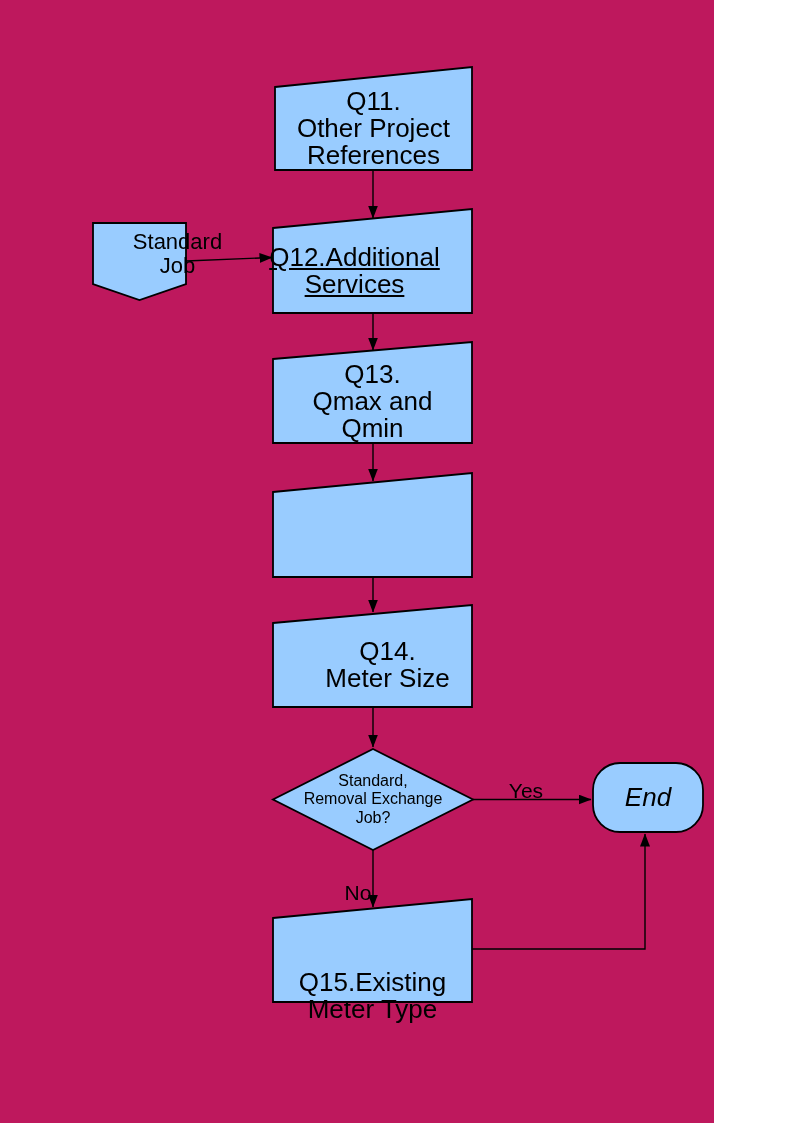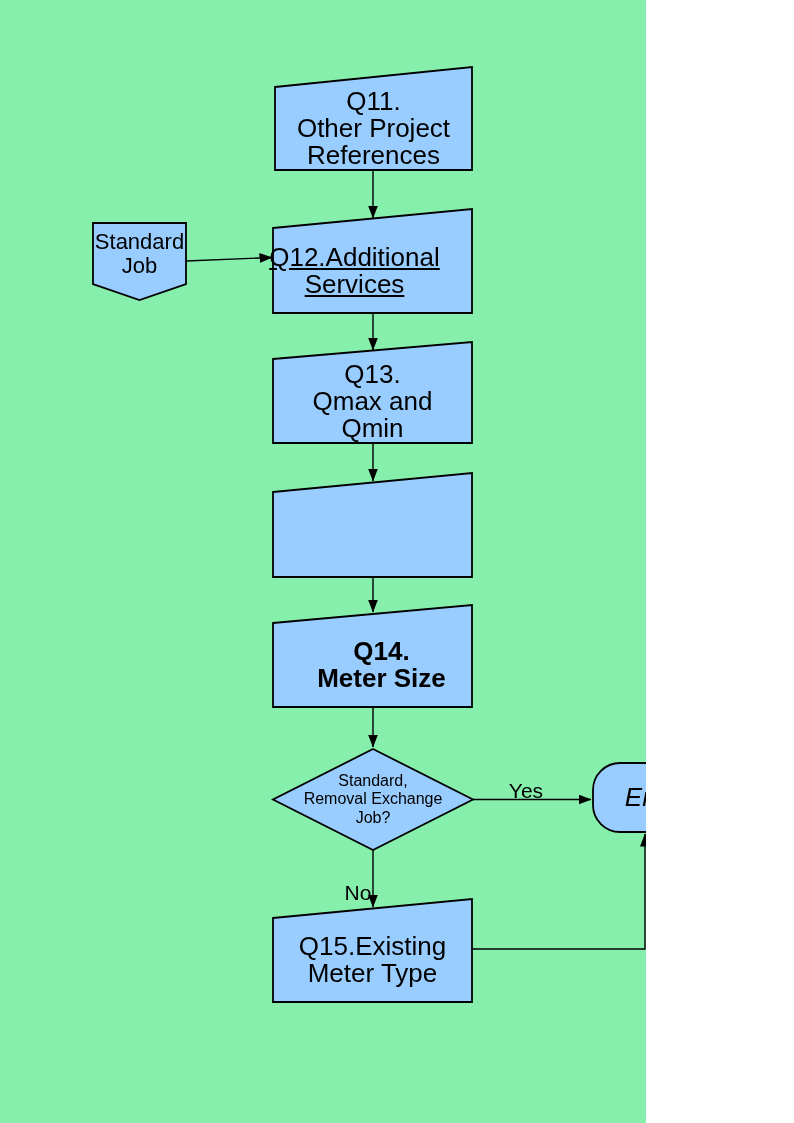--- a/index.html
+++ b/index.html
@@ -1,20 +1,20 @@
 <!DOCTYPE html>
 <html><head>
 <meta charset="utf-8">
 <style>
   html,body { margin:0; padding:0; background:#ffffff; }
   .page {
     position:relative;
-    width:646px;
+    width:714px;
     height:1123px;
-    background:#86efac;
+    background:#be185d;
     font-family:"Liberation Sans", sans-serif;
     overflow:hidden;
   }
   .layer { position:absolute; left:0; top:0; }
   .lbl {
     position:absolute;
     display:flex;
     align-items:center;
     justify-content:center;
     text-align:center;
@@ -66,40 +66,40 @@
     <path d="M373,707 L373,747" fill="none" stroke="#000000" stroke-width="1.4" marker-end="url(#arrow)"></path>
     <path d="M473,799.5 L591,799.5" fill="none" stroke="#000000" stroke-width="1.4" marker-end="url(#arrow)"></path>
     <path d="M373,850 L373,907" fill="none" stroke="#000000" stroke-width="1.4" marker-end="url(#arrow)"></path>
     <path d="M472,949 L645,949 L645,834" fill="none" stroke="#000000" stroke-width="1.4" marker-end="url(#arrow)"></path>
   </svg>
 
   <div class="lbl card-lbl" style="left:275px; top:87px; width:197px; height:83px;">Q11.
 Other Project
 References</div>
 
-  <div class="lbl pent-lbl" style="left:93px; top:223px; width:93px; height:61px;">Standard
+  <div class="lbl pent-lbl" style="left:93px; top:223px; width:93px; height:61px;padding-left:38px;">Standard
 Job</div>
 
   <div class="lbl card-lbl" style="left:255px; top:228px; width:199px; height:85px;text-decoration:underline;">Q12.Additional
 Services</div>
 
   <div class="lbl card-lbl" style="left:273px; top:359px; width:199px; height:84px;">Q13.
 Qmax and
 Qmin</div>
 
 
-  <div class="lbl card-lbl" style="left:282px; top:623px; width:199px; height:84px;font-weight:bold;">Q14.
+  <div class="lbl card-lbl" style="left:288px; top:623px; width:199px; height:84px;">Q14.
 Meter Size</div>
 
   <div class="lbl small-lbl" style="left:278px; top:749px; width:190px; height:101px;text-align:center;">Standard,
 Removal Exchange
 Job?</div>
 
   <div class="lbl end-lbl" style="left:593px; top:763px; width:110px; height:69px;font-style:italic;">End</div>
 
-  <div class="lbl card-lbl" style="left:273px; top:918px; width:199px; height:84px;">Q15.Existing
+  <div class="lbl card-lbl" style="left:273px; top:954px; width:199px; height:84px;">Q15.Existing
 Meter Type</div>
 
   <div class="lbl edge-lbl" style="left:494px; top:769px; width:64px; height:28px;">Yes</div>
 
   <div class="lbl edge-lbl" style="left:334px; top:871px; width:48px; height:28px;">No</div>
 
 </div>
 
 </body></html>

